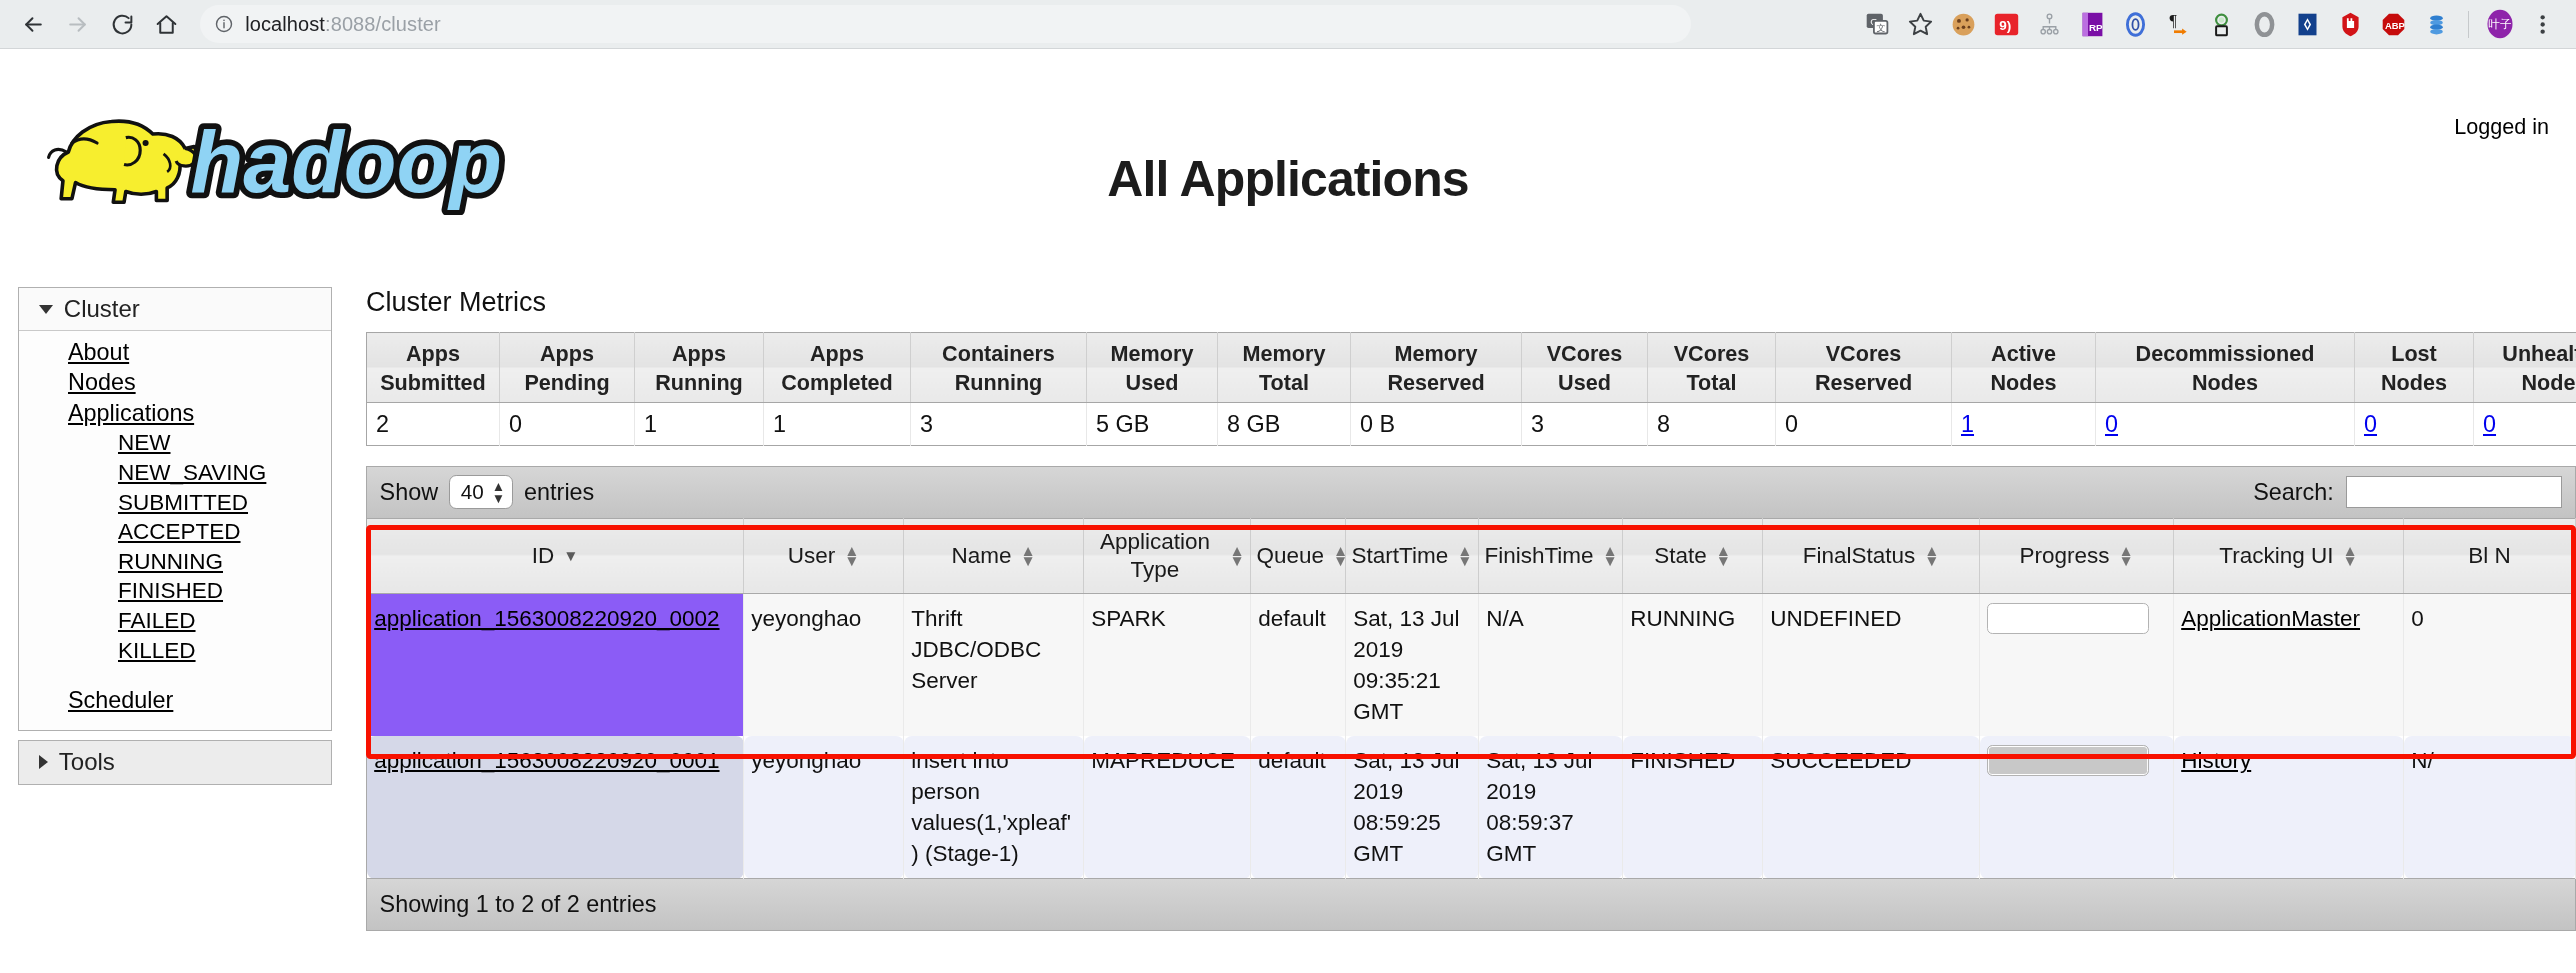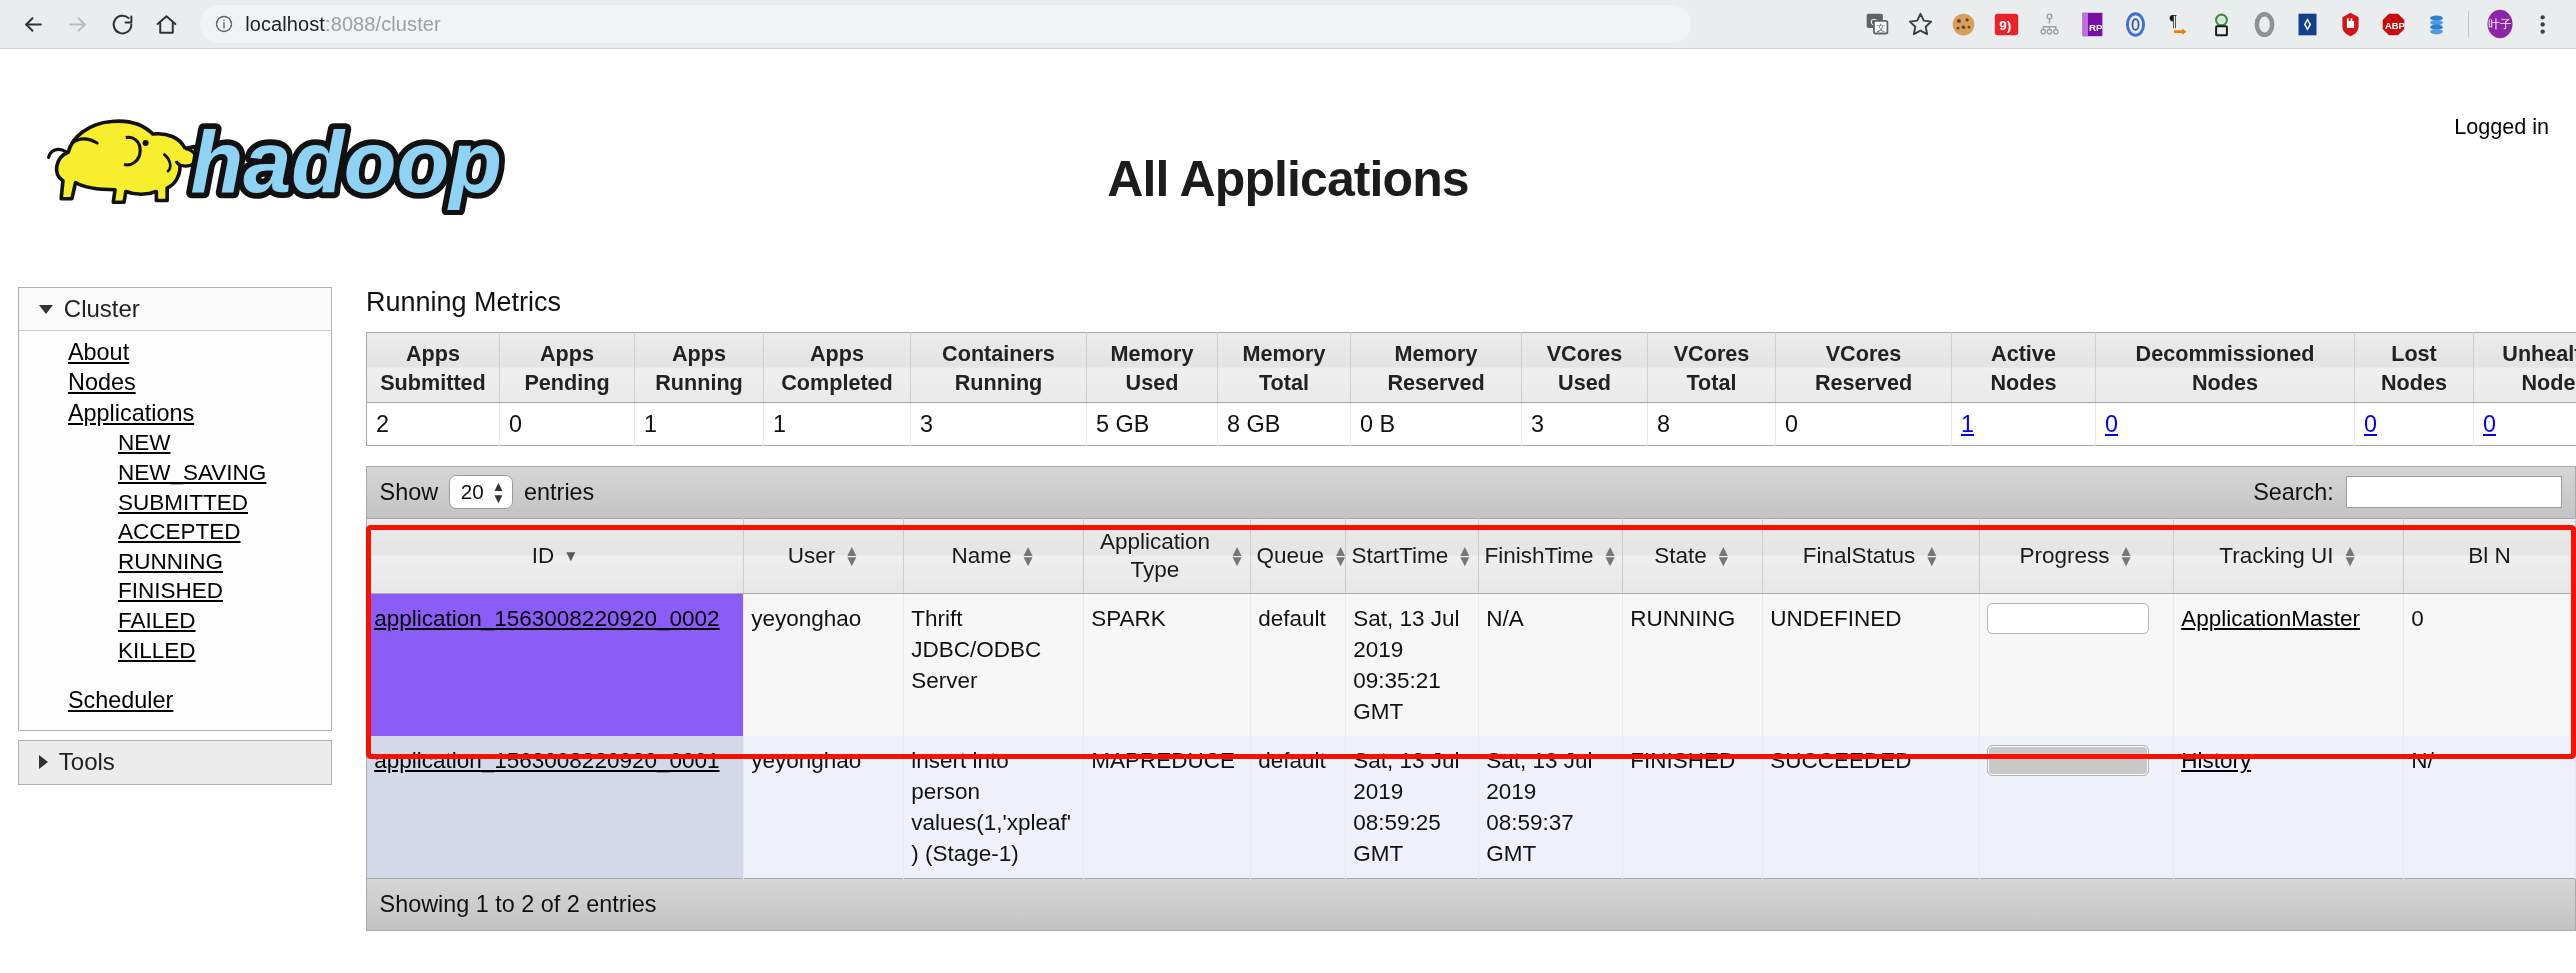--- a/index.html
+++ b/index.html
@@ -243,21 +243,21 @@
   #apps-table td {
     font-size: 22.5px;
     color: #111;
     padding: 9px 7.2px;
     vertical-align: top;
     border-right: 0.9px solid #eaeaea;
     line-height: 1.38;
     word-wrap: break-word;
   }
   tr.row-odd td { background: #f7f7f7; }
-  tr.row-even td { background: #eef0fa; }
+  tr.row-even td { background: #eef0fa; border-radius: 8px; }
   tr.row-even td.col-id { background: #d5d8e8; }
   tr.row-odd td.col-id { background: #8b5cf6; }
 
   #apps-table a {
     color: #000;
     text-decoration: underline;
   }
   .progbar {
     width: 162px; height: 30.5px;
     border: 1.8px solid #b3b3b3;
@@ -503,21 +503,21 @@
     <div class="nav-block collapsed">
       <div class="nav-head">
         <span class="tri tri-right"></span>
         <span>Tools</span>
       </div>
     </div>
   </div>
 
   <div id="main">
 
-    <div id="metrics-title">Running Metrics</div>
+    <div id="metrics-title">Cluster Metrics</div>
 
     <table id="metrics-table">
       <colgroup>
         <col style="width:133px">
           <col style="width:135px">
           <col style="width:129px">
           <col style="width:147px">
         <col style="width:176px">
           <col style="width:131px">
           <col style="width:133px">
@@ -571,21 +571,21 @@
         </tr>
       </tbody>
     </table>
 
     <div id="apps-wrap">
 
       <div class="dt-bar top">
         <div id="length-ctl">
           <span>Show</span>
           <div id="length-select">
-            <span>20</span>
+            <span>40</span>
             <span class="spinner">
                 <span>▲</span>
                 <span>▼</span>
               </span>
           </div>
           <span>entries</span>
         </div>
         <div id="search-ctl">
           <span>Search:</span>
           <input id="search-input" type="text" placeholder="" style="">

